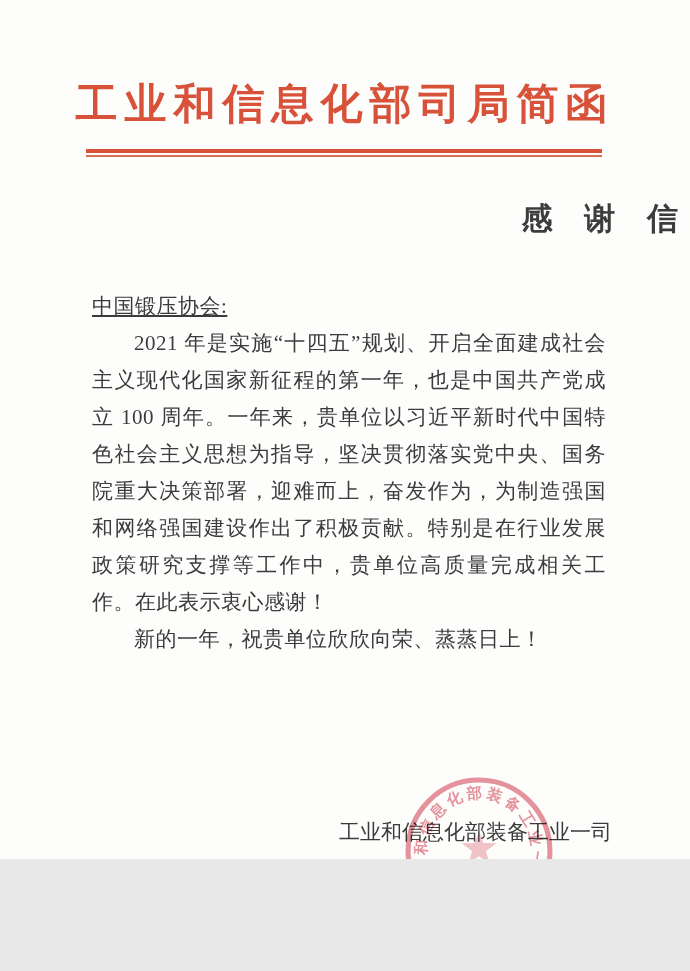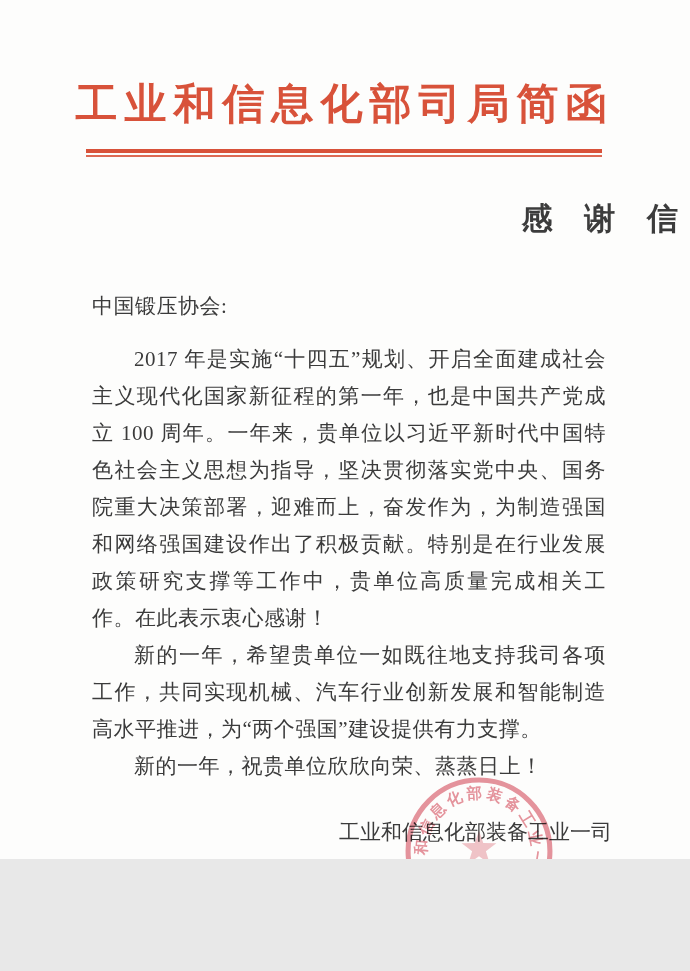--- a/index.html
+++ b/index.html
@@ -58,21 +58,21 @@
   .body-text {
     position: absolute;
     top: 288px;
     left: 92px;
     width: 514px;
     font-size: 21px;
     line-height: 37px;
     text-align: justify;
     letter-spacing: 0.5px;
   }
-  .salutation { margin: 0 0 16px 0; }
+  .salutation { margin: 0 0 0 0; text-decoration: underline; }
   .body-text p {
     margin: 0;
     text-indent: 2em;
   }
   .signature-block {
     position: absolute;
     top: 810px;
     right: 78px;
     text-align: center;
     font-size: 21px;
@@ -102,22 +102,21 @@
   <div class="divider">
     <div class="bar-thick"></div>
     <div class="bar-gap"></div>
     <div class="bar-thin"></div>
   </div>
 
   <div class="doc-title">感 谢 信</div>
 
   <div class="body-text">
     <div class="salutation">中国锻压协会:</div>
-    <p>2017 年是实施“十四五”规划、开启全面建成社会主义现代化国家新征程的第一年，也是中国共产党成立 100 周年。一年来，贵单位以习近平新时代中国特色社会主义思想为指导，坚决贯彻落实党中央、国务院重大决策部署，迎难而上，奋发作为，为制造强国和网络强国建设作出了积极贡献。特别是在行业发展政策研究支撑等工作中，贵单位高质量完成相关工作。在此表示衷心感谢！</p>
-    <p>新的一年，希望贵单位一如既往地支持我司各项工作，共同实现机械、汽车行业创新发展和智能制造高水平推进，为“两个强国”建设提供有力支撑。</p>
+    <p>2021 年是实施“十四五”规划、开启全面建成社会主义现代化国家新征程的第一年，也是中国共产党成立 100 周年。一年来，贵单位以习近平新时代中国特色社会主义思想为指导，坚决贯彻落实党中央、国务院重大决策部署，迎难而上，奋发作为，为制造强国和网络强国建设作出了积极贡献。特别是在行业发展政策研究支撑等工作中，贵单位高质量完成相关工作。在此表示衷心感谢！</p>
     <p>新的一年，祝贵单位欣欣向荣、蒸蒸日上！</p>
   </div>
 
   <div class="signature-block">
     <div>工业和信息化部装备工业一司</div>
   </div>
 
   <div class="seal">
     <svg viewBox="0 0 152 152" xmlns="http://www.w3.org/2000/svg">
       <circle cx="76" cy="76" r="70" fill="none" stroke="#dd6b78" stroke-width="5"></circle>

